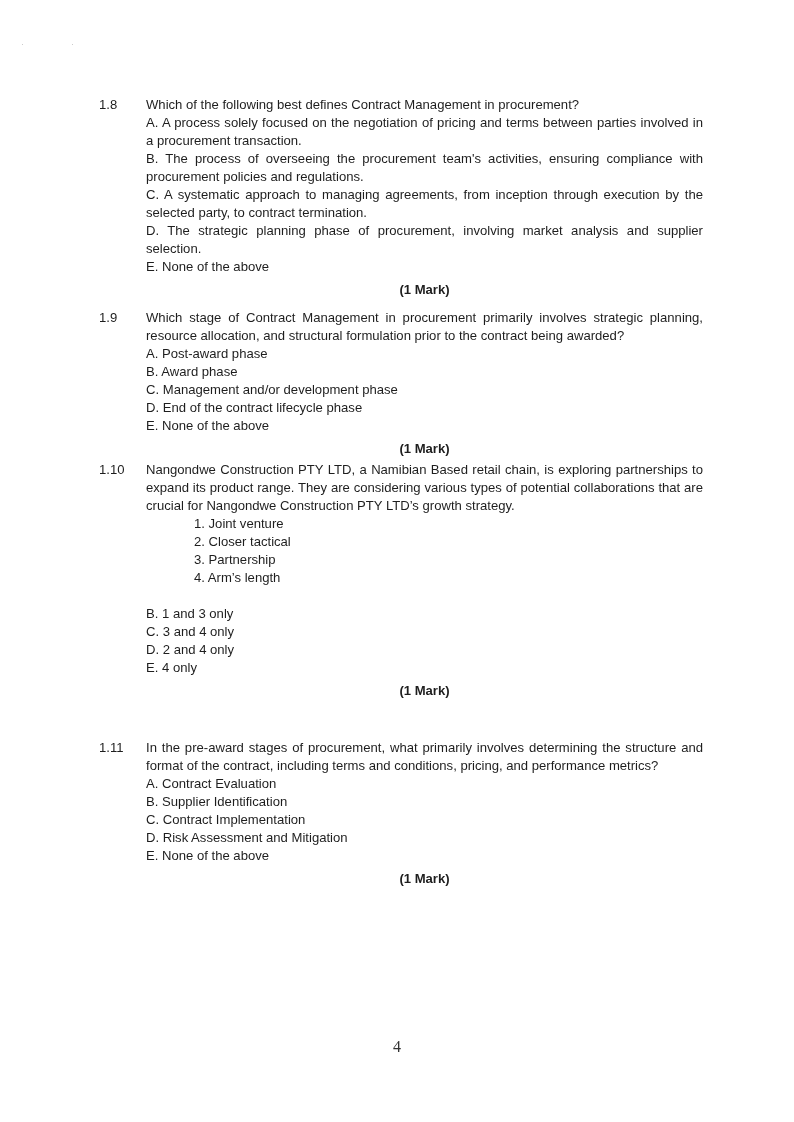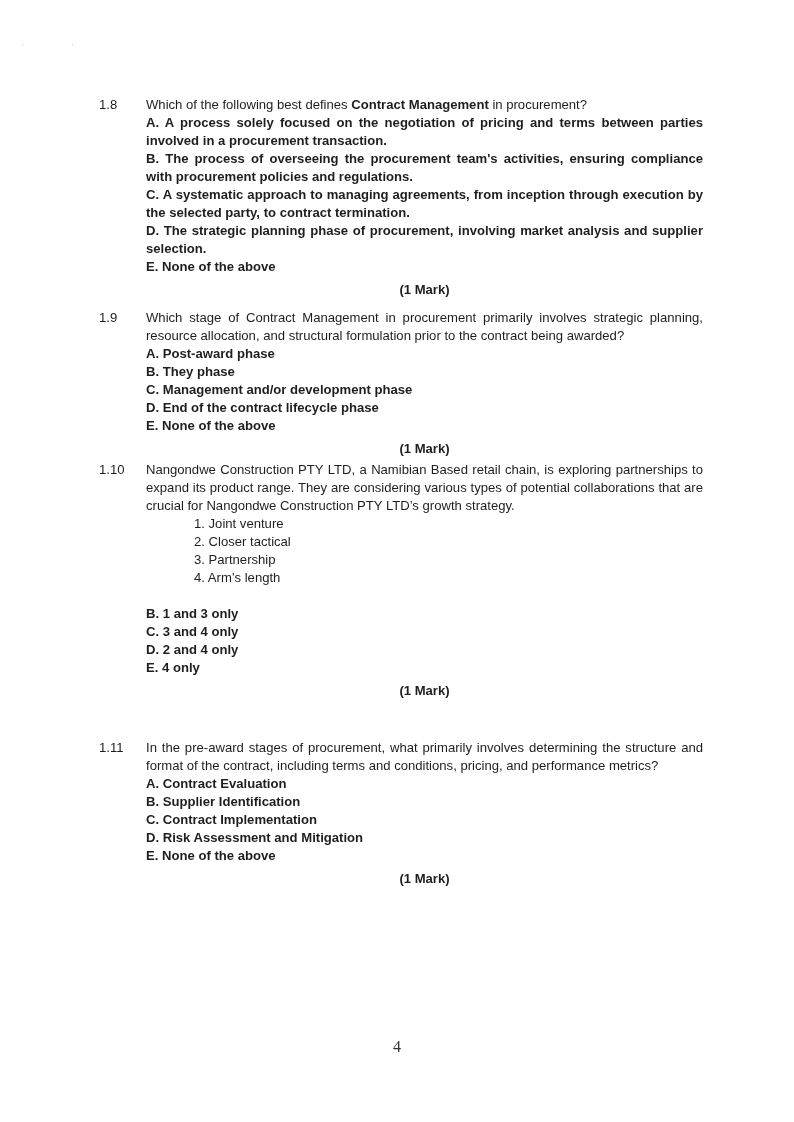--- a/index.html
+++ b/index.html
@@ -6,25 +6,25 @@
     body {
       width: 794px; height: 1122px; background: #ffffff; position: relative;
       font-family: "Liberation Sans", "DejaVu Sans", sans-serif;
       color: #1e1e1e; overflow: hidden;
     }
     .page { position: absolute; left: 0; top: 0; width: 794px; height: 1122px; }
     .question { position: absolute; left: 99px; width: 604px; font-size: 13.1px; line-height: 18px; }
     .qnum { position: absolute; left: 0; top: 0; width: 44px; }
     .qbody { margin-left: 47px; }
     .stem, .option { text-align: justify; }
-    .option { margin: 0; font-weight: bold; }
+    .option { margin: 0; }
     .sublist { margin-left: 48px; }
     .marks { text-align: center; font-weight: bold; margin-top: 5px; }
     .gap { height: 18px; }
-    b { font-weight: bold; }
+    b { font-weight: normal; }
     .pagenum {
       position: absolute; left: 0; width: 794px; top: 1038px; text-align: center;
       font-family: "Liberation Serif", "DejaVu Serif", serif; font-size: 16px; color: #333;
     }
     .speck { position: absolute; width: 1px; height: 1px; background: #ccc; }
   </style>
 </head>
 <body>
 
 <div class="page">
@@ -42,21 +42,21 @@
       <div class="option">E. None of the above</div>
       <div class="marks">(1 Mark)</div>
     </div>
   </div>
 
   <div class="question" style="top:309px">
     <div class="qnum">1.9</div>
     <div class="qbody">
       <div class="stem">Which stage of Contract Management in procurement primarily involves strategic planning, resource allocation, and structural formulation prior to the contract being awarded?</div>
       <div class="option">A. Post-award phase</div>
-      <div class="option">B. They phase</div>
+      <div class="option">B. Award phase</div>
       <div class="option">C. Management and/or development phase</div>
       <div class="option">D. End of the contract lifecycle phase</div>
       <div class="option">E. None of the above</div>
       <div class="marks">(1 Mark)</div>
     </div>
   </div>
 
   <div class="question" style="top:461px">
     <div class="qnum">1.10</div>
     <div class="qbody">

